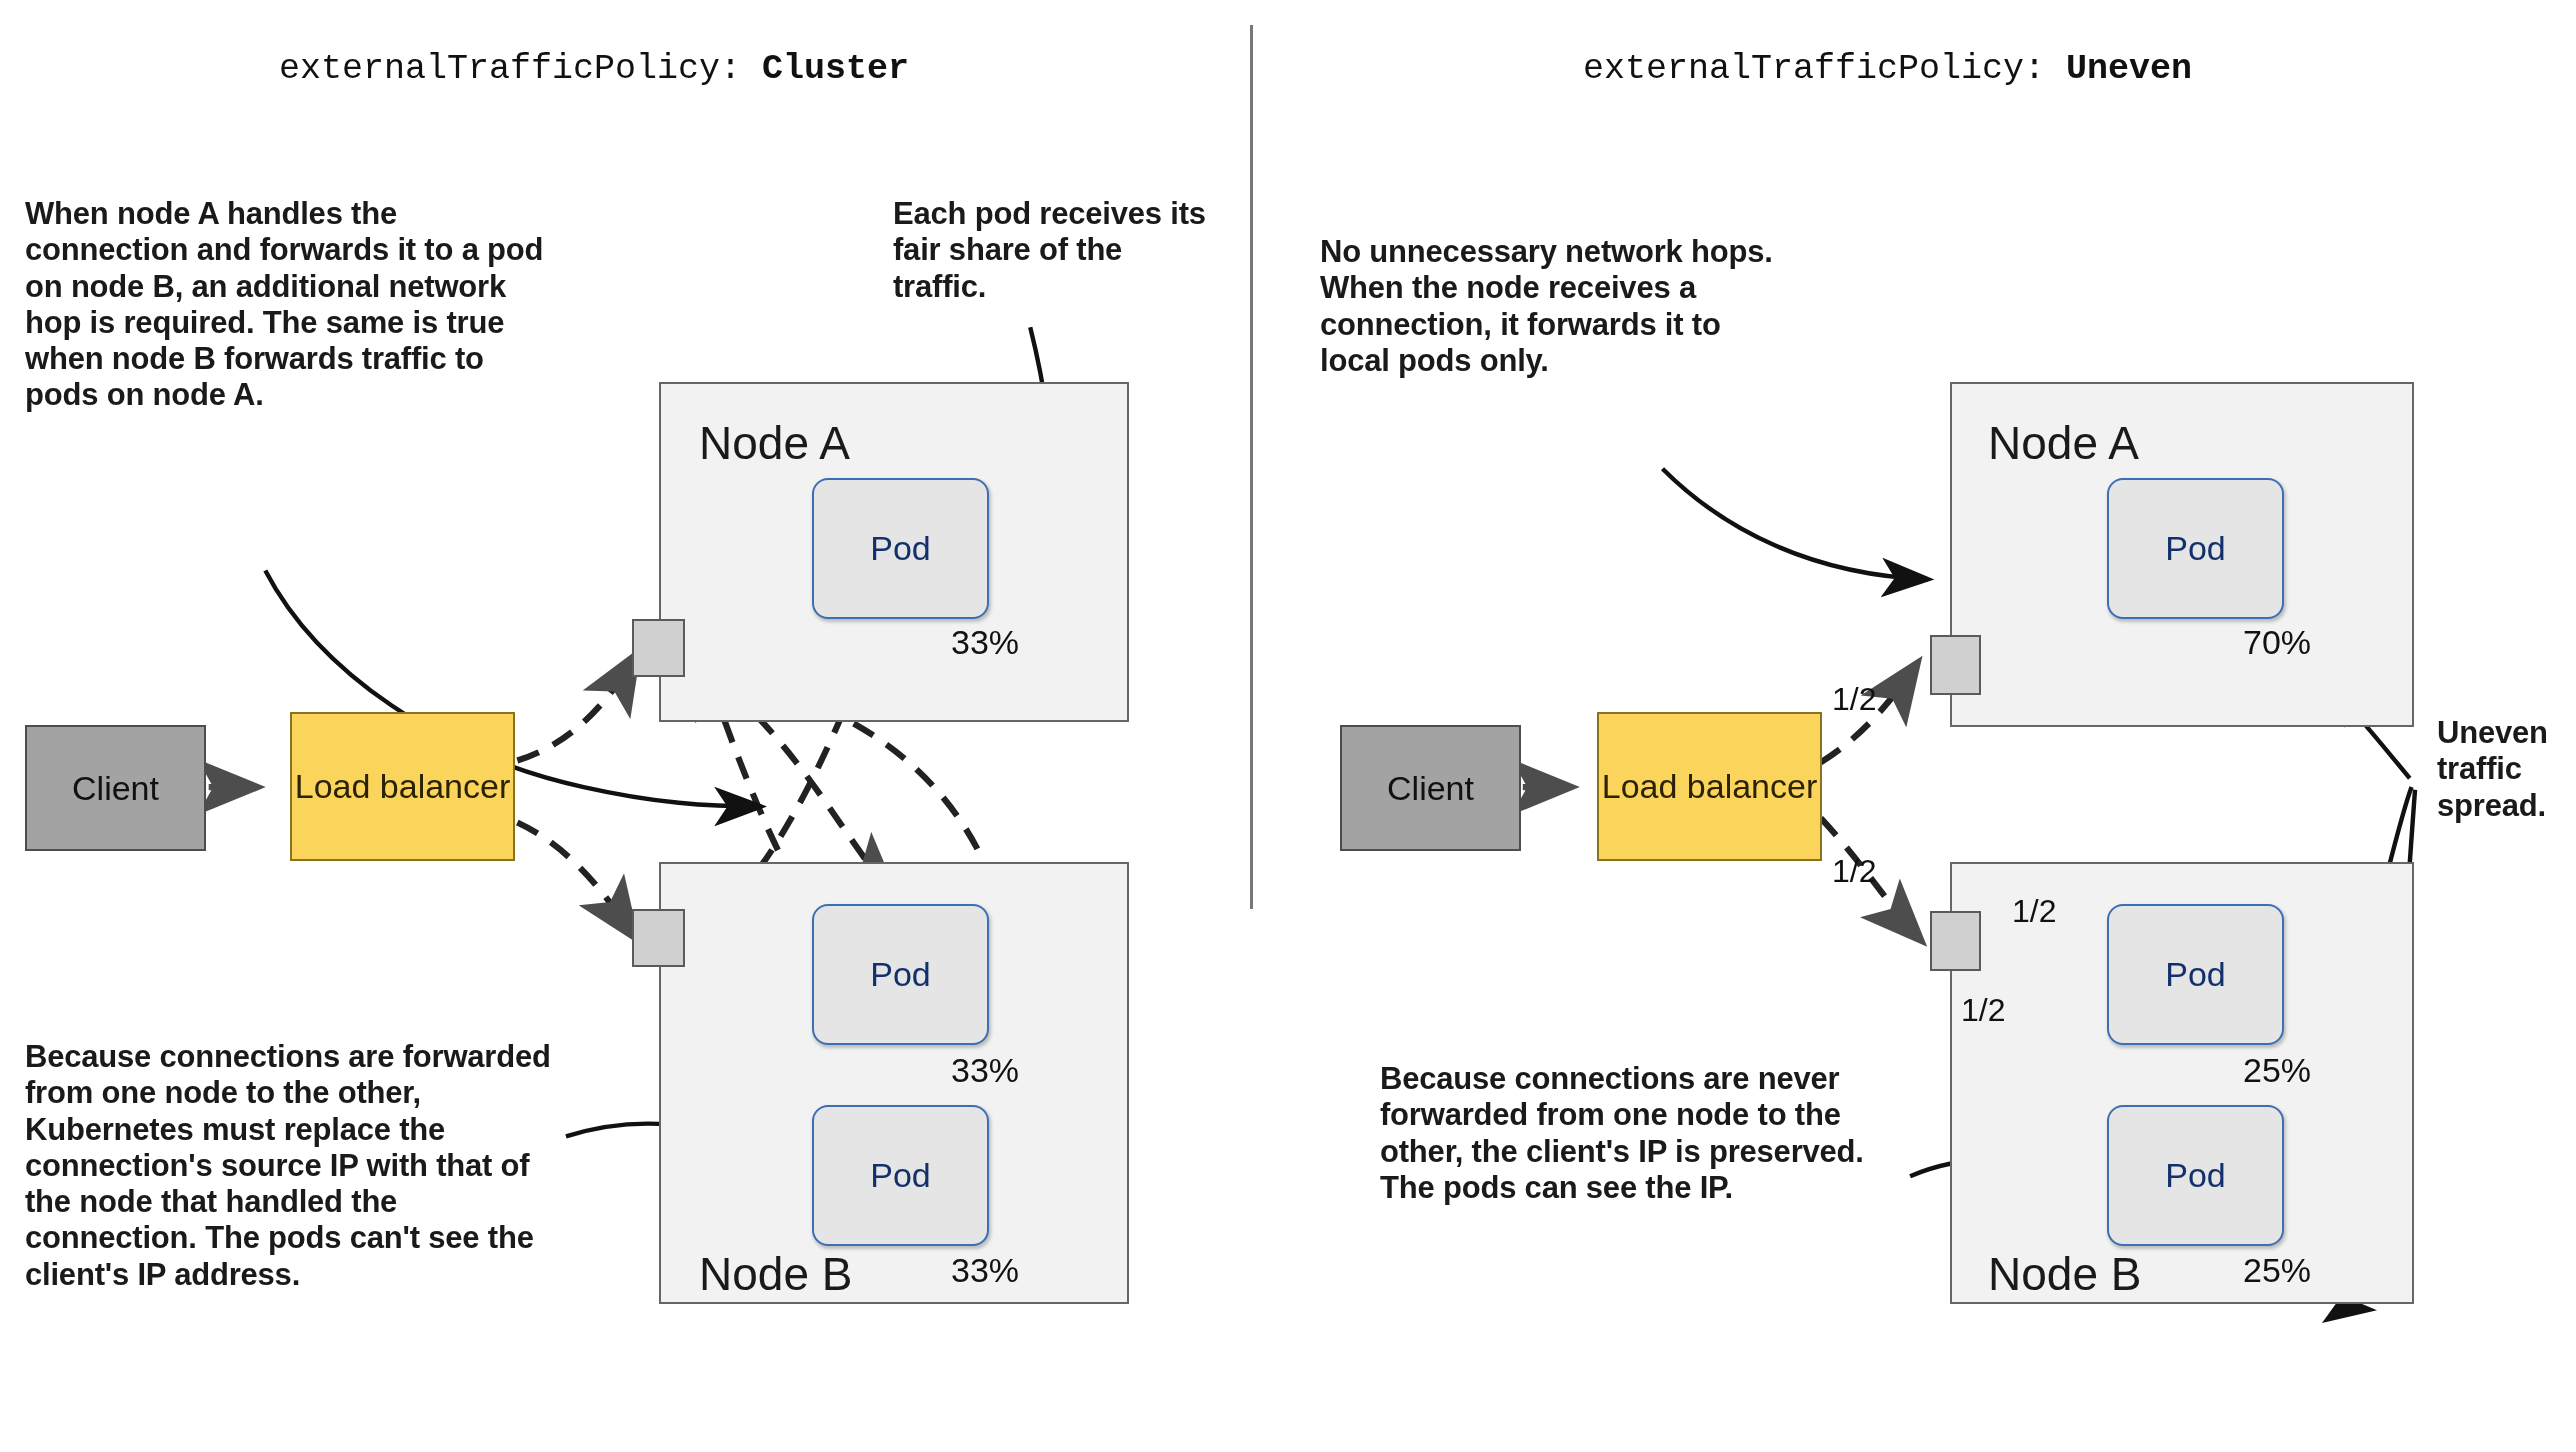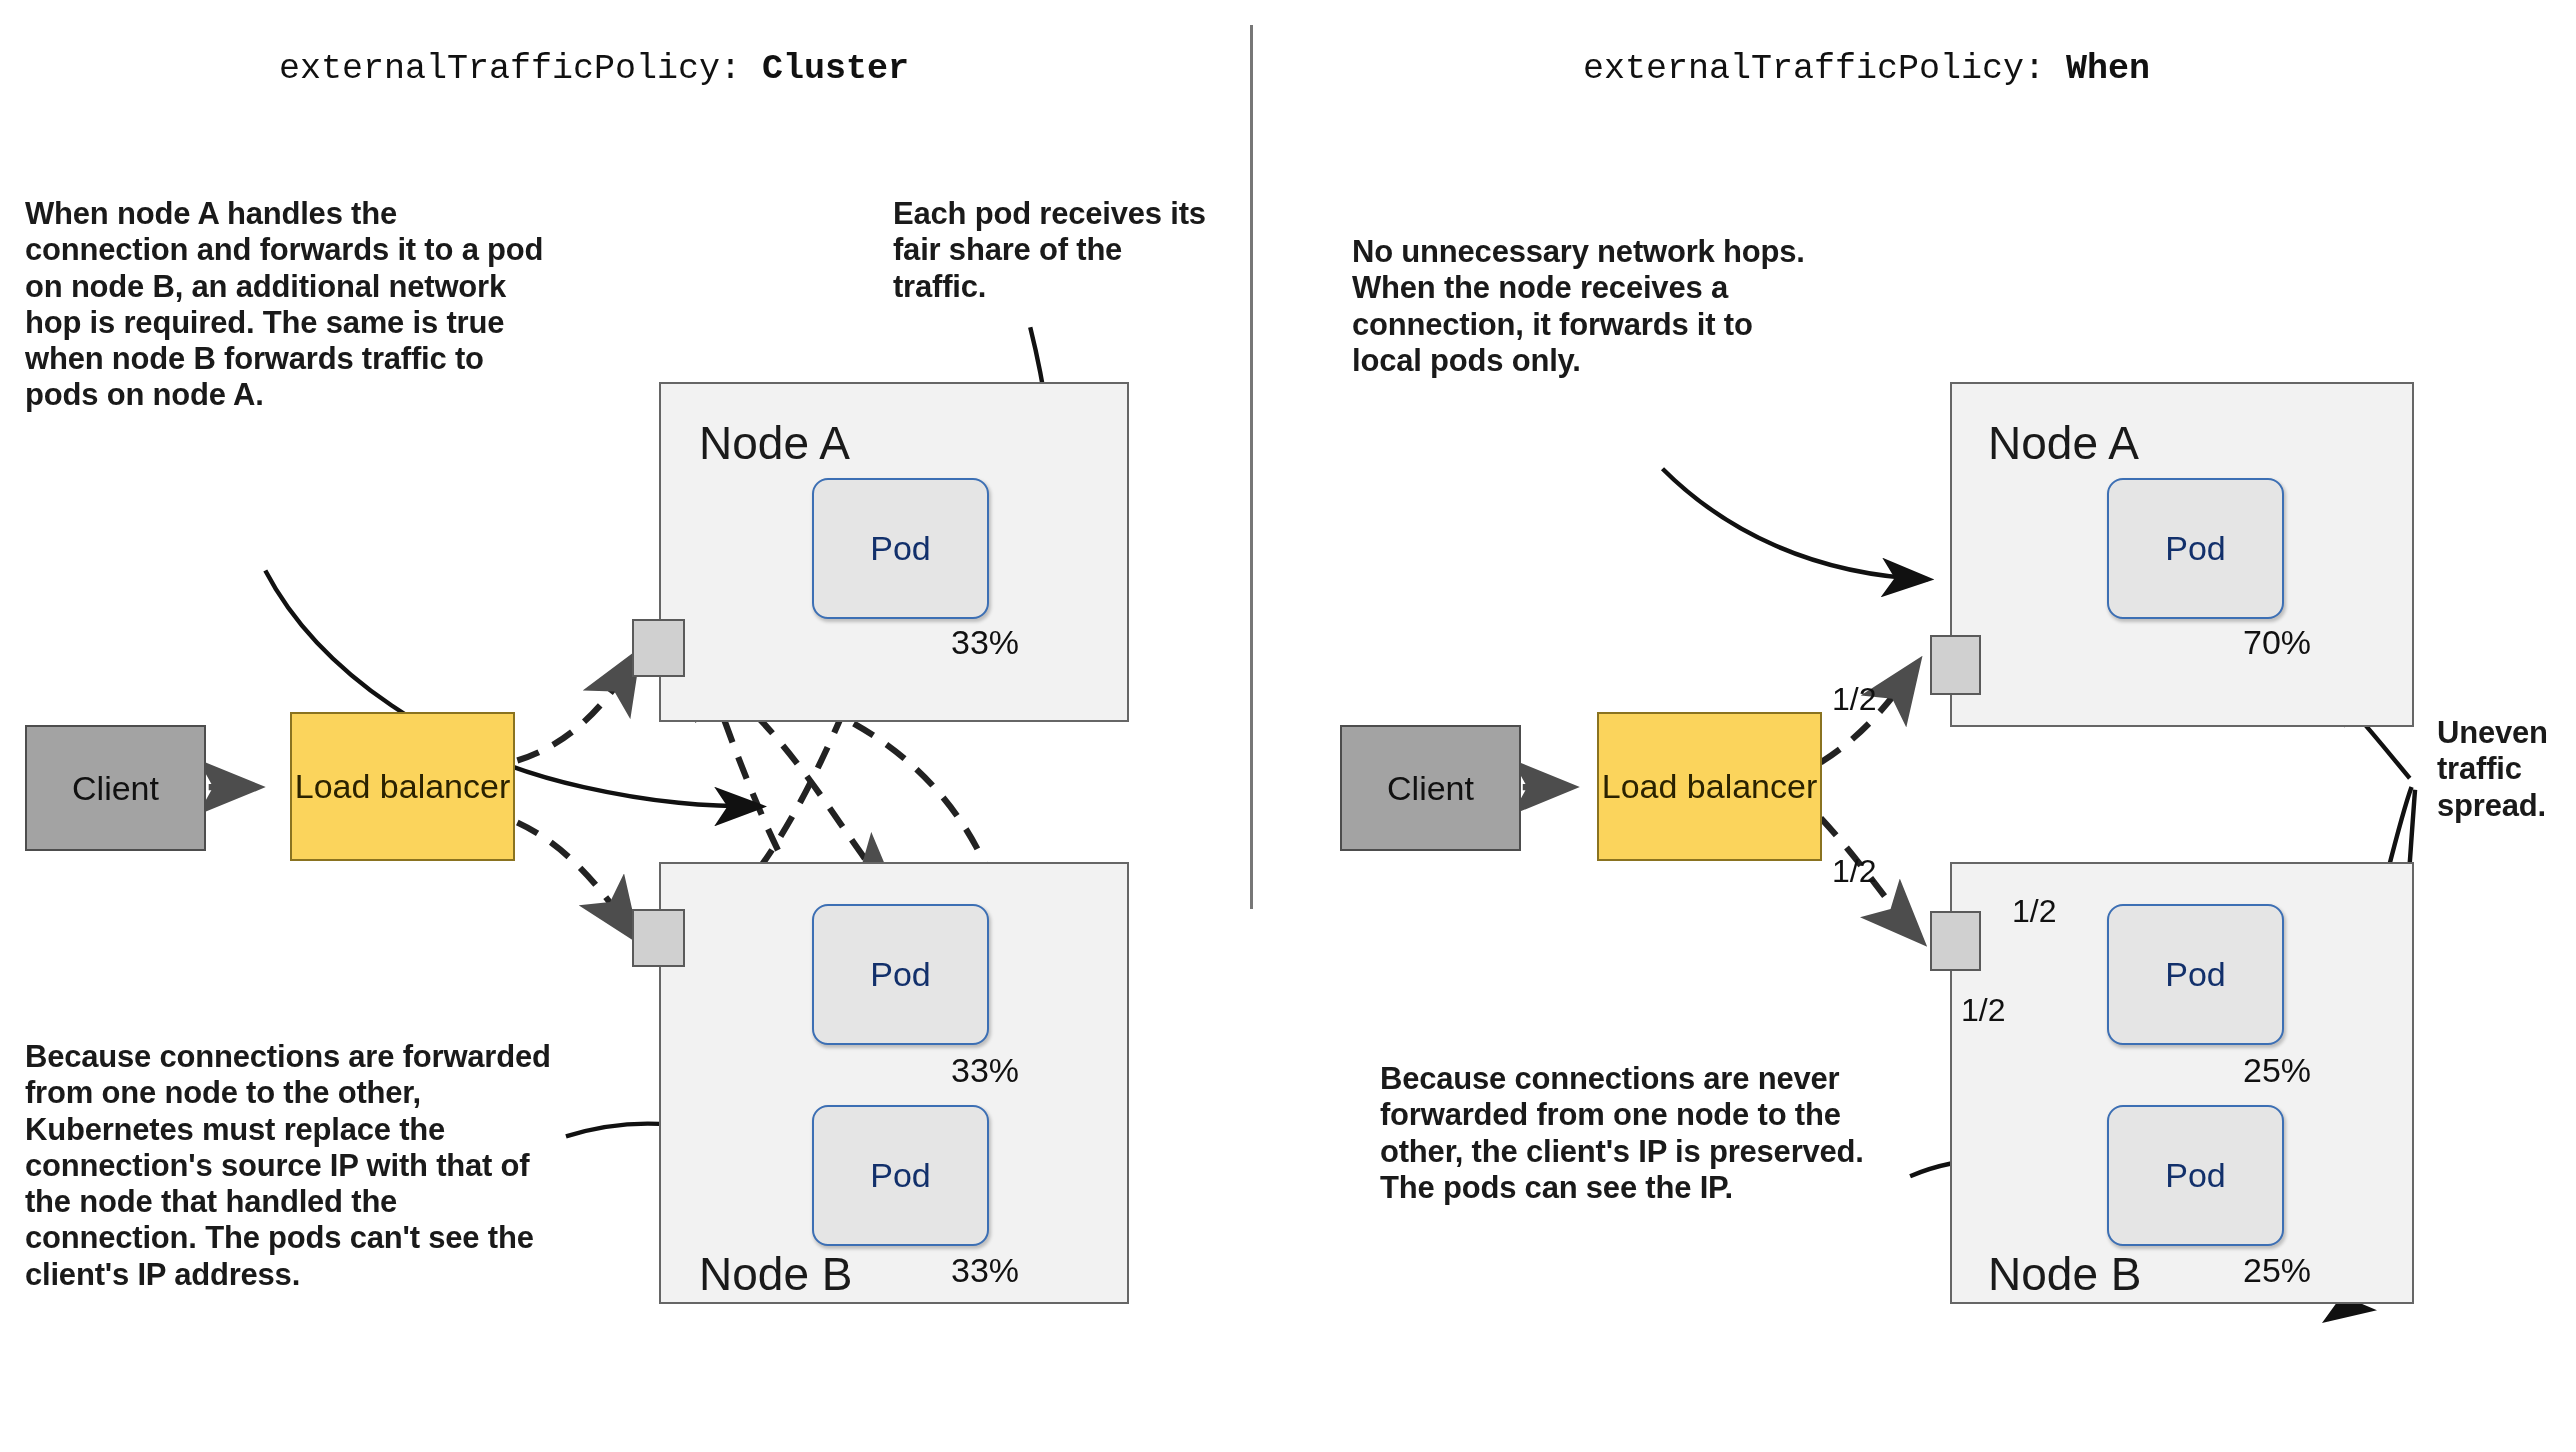--- a/index.html
+++ b/index.html
@@ -166,24 +166,24 @@
   <div class="pct" style="left:951px;top:1251px;">33%</div>
   <div class="proxy" style="left:632px;top:909px;width:53px;height:58px;"></div>
 
   <div class="boxgray" style="left:25px;top:725px;width:181px;height:126px;">Client</div>
   <div class="boxyellow" style="left:290px;top:712px;width:225px;height:149px;">
     <span>Load balancer</span>
   </div>
 
   <div class="panel-title" style="left:1583px;top:49px;">
     <span>externalTrafficPolicy:</span>
-    <span class="val">When</span>
-  </div>
-
-  <div class="note" style="left:1352px;top:234px;width:460px;">No unnecessary network hops. When the node receives a connection, it forwards it to local pods only.</div>
+    <span class="val">Uneven</span>
+  </div>
+
+  <div class="note" style="left:1320px;top:234px;width:460px;">No unnecessary network hops. When the node receives a connection, it forwards it to local pods only.</div>
 
   <div class="note" style="left:2437px;top:715px;width:133px;">Uneven traffic spread.</div>
 
   <div class="note" style="left:1380px;top:1061px;width:522px;">Because connections are never forwarded from one node to the other, the client's IP is preserved. The pods can see the IP.</div>
 
   <div class="nodebox" style="left:1950px;top:382px;width:464px;height:345px;"></div>
   <div class="nodelabel" style="left:1988px;top:416px;">Node A</div>
   <div class="pod" style="left:2107px;top:478px;width:177px;height:141px;">Pod</div>
   <div class="pct" style="left:2243px;top:623px;">70%</div>
   <div class="proxy" style="left:1930px;top:635px;width:51px;height:60px;"></div>

